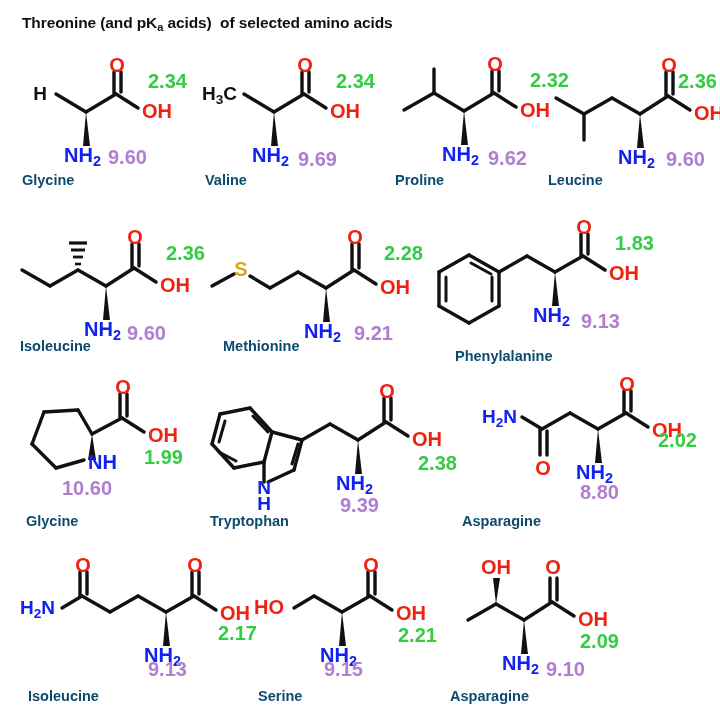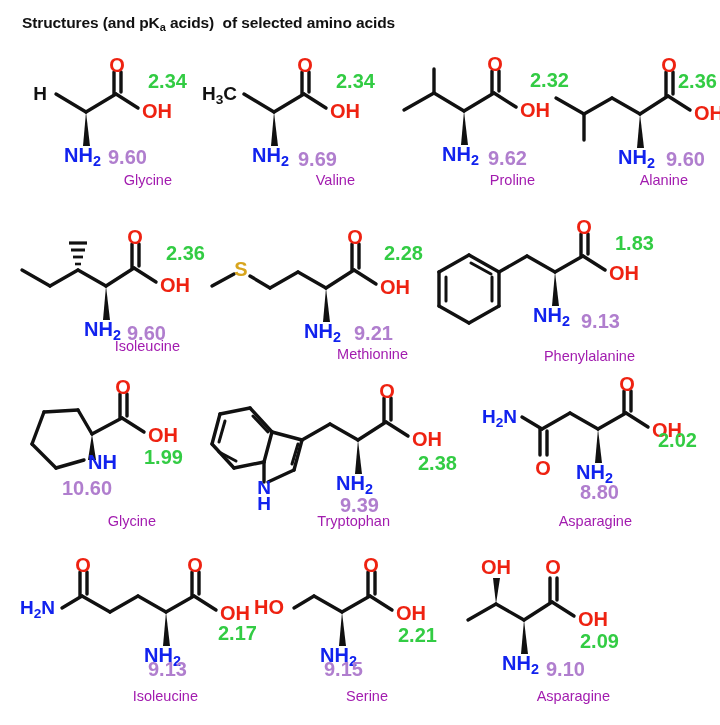--- a/index.html
+++ b/index.html
@@ -26,43 +26,43 @@
   #figure-title .sub {
     font-size: 11px;
     vertical-align: -3px;
   }
   .struct {
     position: absolute;
   }
   .struct svg { display: block; overflow: visible; }
   .name-label {
     position: absolute;
-    text-align: right;
+    text-align: left;
     font-size: 14.5px;
-    font-weight: normal;
-    color: #a21caf;
+    font-weight: bold;
+    color: #0c4a6e;
     white-space: nowrap;
   }
   text { font-family: "Liberation Sans", sans-serif; font-weight: bold; }
   .atomO { fill: #ee2211; }
   .atomN { fill: #1122ee; }
   .atomC { fill: #111111; }
   .atomS { fill: #d8a51d; }
   .pka-acid { fill: #33cc44; }
   .pka-amine { fill: #b07ece; }
   .bond { stroke: #111111; stroke-width: 3.4; stroke-linecap: round; fill: none; }
   .bond-thin { stroke: #111111; stroke-width: 3.0; stroke-linecap: round; fill: none; }
   .wedge { fill: #111111; stroke: none; }
   .hash { stroke: #111111; stroke-linecap: butt; fill: none; }
   .sub { font-size: 0.72em; }
 </style>
 </head>
 <body>
 
-<div id="figure-title"><span>Structures (and pK</span><span class="sub">a</span><span> acids)  of selected amino acids</span></div>
+<div id="figure-title"><span>Threonine (and pK</span><span class="sub">a</span><span> acids)  of selected amino acids</span></div>
 
 <div class="struct" style="left:22px; top:58px;">
   <svg width="170" height="110" viewBox="0 0 170 110" aria-hidden="true">
 
     <path class="bond" d="M34 36 L64 54"></path>
     <path class="bond" d="M64 54 L94 36"></path>
     <path class="bond" d="M92 36 L92 14"></path>
     <path class="bond" d="M99 34 L99 14"></path>
     <path class="bond" d="M94 36 L116 50"></path>
     <path class="wedge" d="M64 54 L61 88 L68 88 Z"></path>
@@ -124,21 +124,21 @@
     <path class="bond" d="M125 36 L125 14"></path>
     <path class="bond" d="M120 38 L142 52"></path>
     <path class="wedge" d="M92 56 L89 90 L96 90 Z"></path>
     <text class="atomO" x="121" y="14" font-size="20" text-anchor="middle"><tspan>O</tspan></text>
     <text class="atomO" x="146" y="62" font-size="20" text-anchor="start"><tspan>OH</tspan></text>
     <text class="atomN" x="70" y="106" font-size="20" text-anchor="start"><tspan>NH</tspan><tspan class="sub" dy="4">2</tspan></text>
     <text class="pka-acid" x="130" y="30" font-size="20" text-anchor="start"><tspan>2.36</tspan></text>
     <text class="pka-amine" x="118" y="108" font-size="20" text-anchor="start"><tspan>9.60</tspan></text>
   </svg>
 </div>
-<div class="name-label" style="left:548px; top:172px; width:140px;">Alanine</div>
+<div class="name-label" style="left:548px; top:172px; width:140px;">Leucine</div>
 
 <div class="struct" style="left:14px; top:228px;">
   <svg width="190" height="112" viewBox="0 0 190 112">
     <path class="bond" d="M8 42 L36 58"></path>
     <path class="bond" d="M36 58 L64 42"></path>
     <path class="bond" d="M64 42 L92 58"></path>
     <g class="hash">
       <line x1="61" y1="36" x2="67" y2="36" stroke-width="2.6"></line>
       <line x1="59" y1="29" x2="69" y2="29" stroke-width="2.8"></line>
       <line x1="57" y1="22" x2="71" y2="22" stroke-width="3"></line>
@@ -170,21 +170,21 @@
     <path class="bond" d="M148 42 L170 56"></path>
     <path class="wedge" d="M120 60 L117 94 L124 94 Z"></path>
     <text class="atomS" x="35" y="48" font-size="20" text-anchor="middle"><tspan>S</tspan></text>
     <text class="atomO" x="149" y="16" font-size="20" text-anchor="middle"><tspan>O</tspan></text>
     <text class="atomO" x="174" y="66" font-size="20" text-anchor="start"><tspan>OH</tspan></text>
     <text class="atomN" x="98" y="110" font-size="20" text-anchor="start"><tspan>NH</tspan><tspan class="sub" dy="4">2</tspan></text>
     <text class="pka-acid" x="178" y="32" font-size="20" text-anchor="start"><tspan>2.28</tspan></text>
     <text class="pka-amine" x="148" y="112" font-size="20" text-anchor="start"><tspan>9.21</tspan></text>
   </svg>
 </div>
-<div class="name-label" style="left:248px; top:338px; width:160px;margin-top:8px;">Methionine</div>
+<div class="name-label" style="left:223px; top:338px; width:160px;">Methionine</div>
 
 <div class="struct" style="left:425px; top:228px;">
   <svg width="220" height="112" viewBox="0 0 220 112">
     <g>
       <path class="bond" d="M14 44 L14 78"></path>
       <path class="bond" d="M14 78 L44 95"></path>
       <path class="bond" d="M44 95 L74 78"></path>
       <path class="bond" d="M74 78 L74 44"></path>
       <path class="bond" d="M74 44 L44 27"></path>
       <path class="bond" d="M44 27 L14 44"></path>

